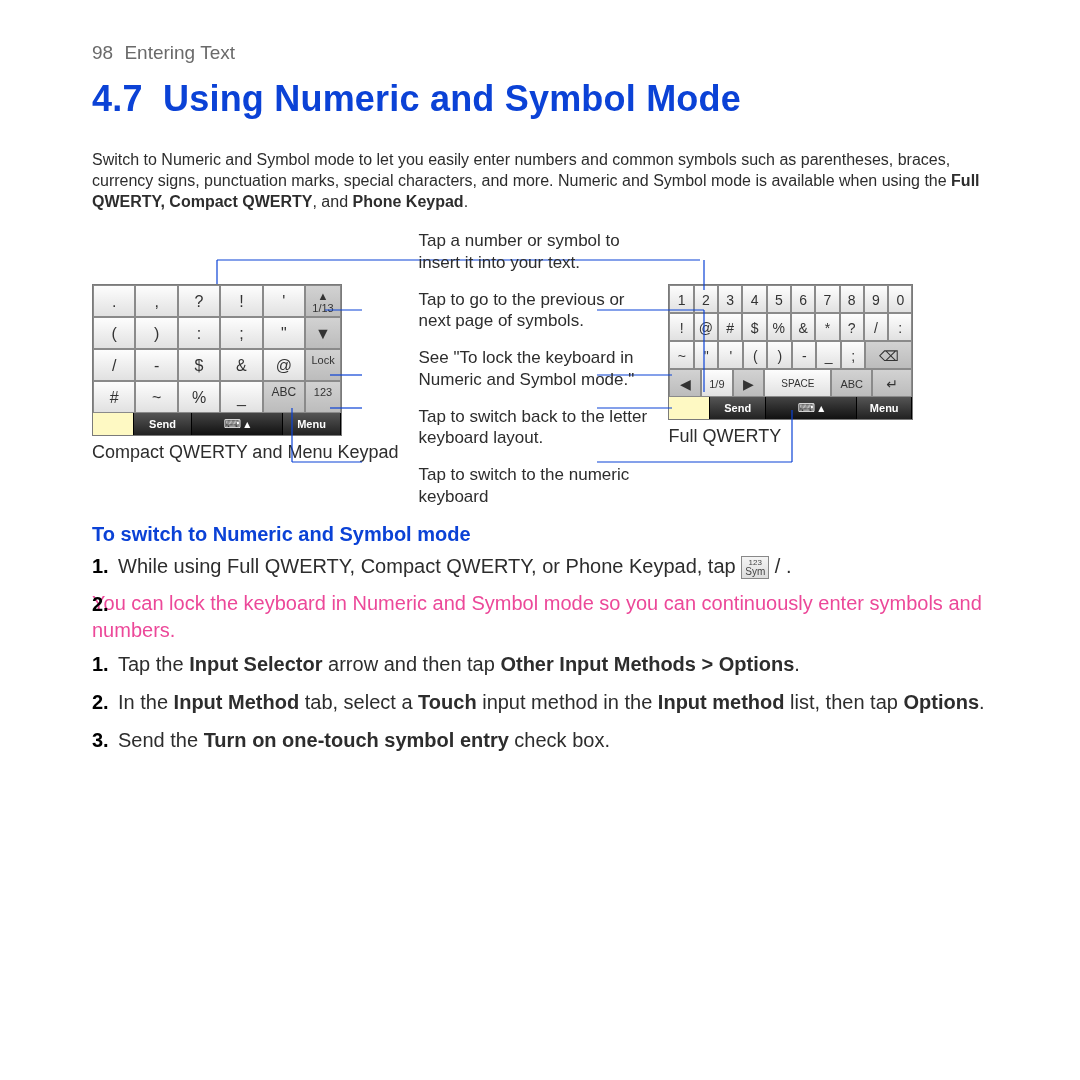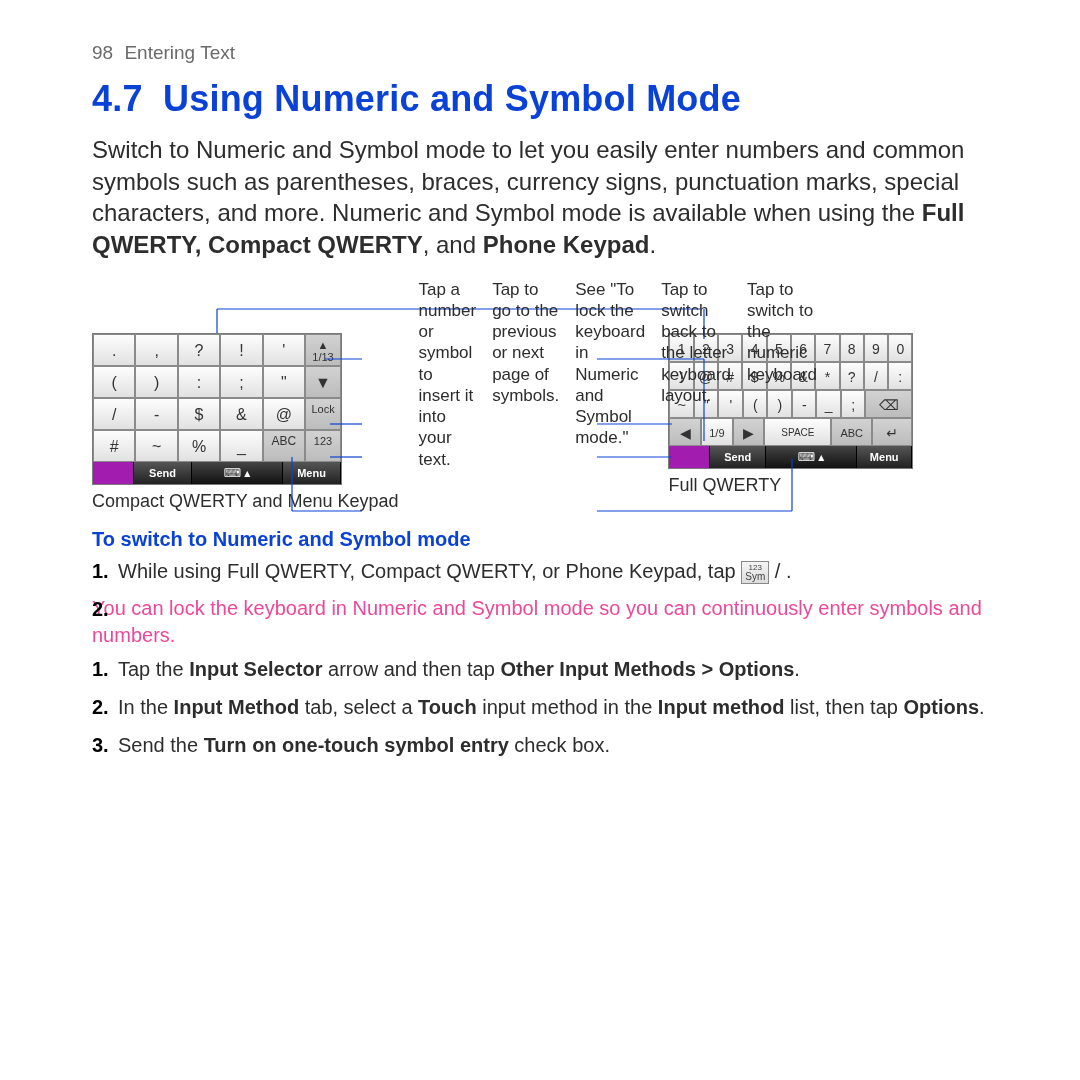--- a/index.html
+++ b/index.html
@@ -1,34 +1,34 @@
 <!DOCTYPE html>
 <html><head>
 <meta charset="utf-8">
 <style>
   * { box-sizing: border-box; margin:0; padding:0; }
   html,body { width:1080px; height:1080px; background:#fff; font-family:"Segoe UI", "Myriad Pro", Arial, sans-serif; color:#222; }
   .page { padding:42px 92px 40px 92px; }
   .header-line { font-size:19px; color:#6a6a6a; margin-bottom:14px; }
   .header-line .pnum { margin-right:6px; }
-  h1.section-title { color:#0b42d6; font-weight:700; font-size:36px; letter-spacing:0.2px; margin-bottom:14px; }
-  p.intro { font-size:24px; line-height:1.32; color:#2d2d2d; margin-bottom:18px;}
+  h1.section-title { color:#0b42d6; font-weight:700; font-size:36px; letter-spacing:0.2px; margin-bottom:29px; }
+  p.intro { font-size:16px; line-height:1.32; color:#2d2d2d; margin-bottom:18px;}
   .figure-row { display:flex; align-items:flex-start; gap:20px; margin:10px 0 10px 0;}
   .keypad { border:1px solid #7a7a7a; background:#e7e7e7; display:flex; flex-direction:column; }
   .keypad.small { width:250px; margin-top:54px;}
   .keypad.large { width:245px; margin-top:54px;}
   .krow { display:flex; }
   .key { flex:1; border:1px solid #8a8a8a; background:linear-gradient(#fdfdfd,#e1e1e1); text-align:center; font-size:16px; height:32px; line-height:32px; color:#333; font-family:Arial, sans-serif;}
   .key.narrow { flex:0 0 36px; }
   .key.tiny { font-size:11px; line-height:1.1; padding-top:4px;}
   .key.dark { background:linear-gradient(#d2d2d2,#bcbcbc); }
-  .krow.bottom { background:#a21caf;padding-left:40px; }
+  .krow.bottom { background:#fef9c3;padding-left:40px; }
   .krow.bottom .bbtn { flex:1; background:linear-gradient(#555,#222); color:#fff; font-size:11px; font-weight:bold; text-align:center; height:22px; line-height:22px; border-left:1px solid #000;border-right:1px solid #000;}
   .krow.bottom .bmid { flex:0 0 90px; background:linear-gradient(#444,#111); color:#fff; height:22px; line-height:22px; text-align:center; font-size:12px;}
-  .captions { width:230px; font-size:17px; color:#2d2d2d; line-height:1.25; display:flex; flex-direction:row; gap:16px;}
+  .captions { width:230px; font-size:17px; color:#2d2d2d; line-height:1.25; display:flex; flex-direction:column; gap:16px;}
   .caption-label { font-size:18px; color:#2d2d2d; margin-top:6px;}
   .callout-line { position:relative; }
   h3.subhead { color:#0b42d6; font-weight:700; font-size:20px; margin:16px 0 6px 0;}
   ol.steps { list-style:none; padding-left:26px; }
   ol.steps li { font-size:20px; line-height:1.4; color:#2d2d2d; margin-bottom:10px; position:relative;}
   ol.steps li .num { position:absolute; left:-26px; font-weight:700; color:#000;}
   .inlinekey { display:inline-block; border:1px solid #888; background:linear-gradient(#f4f4f4,#ddd); font-size:10px; padding:2px 3px 1px 3px; line-height:1; vertical-align:middle; text-align:center; color:#444;}
   .inlinekey .top{display:block;font-size:8px;}
   p.bodytext { font-size:20px; line-height:1.35; color:#ec4899; margin-bottom:6px;}
   

